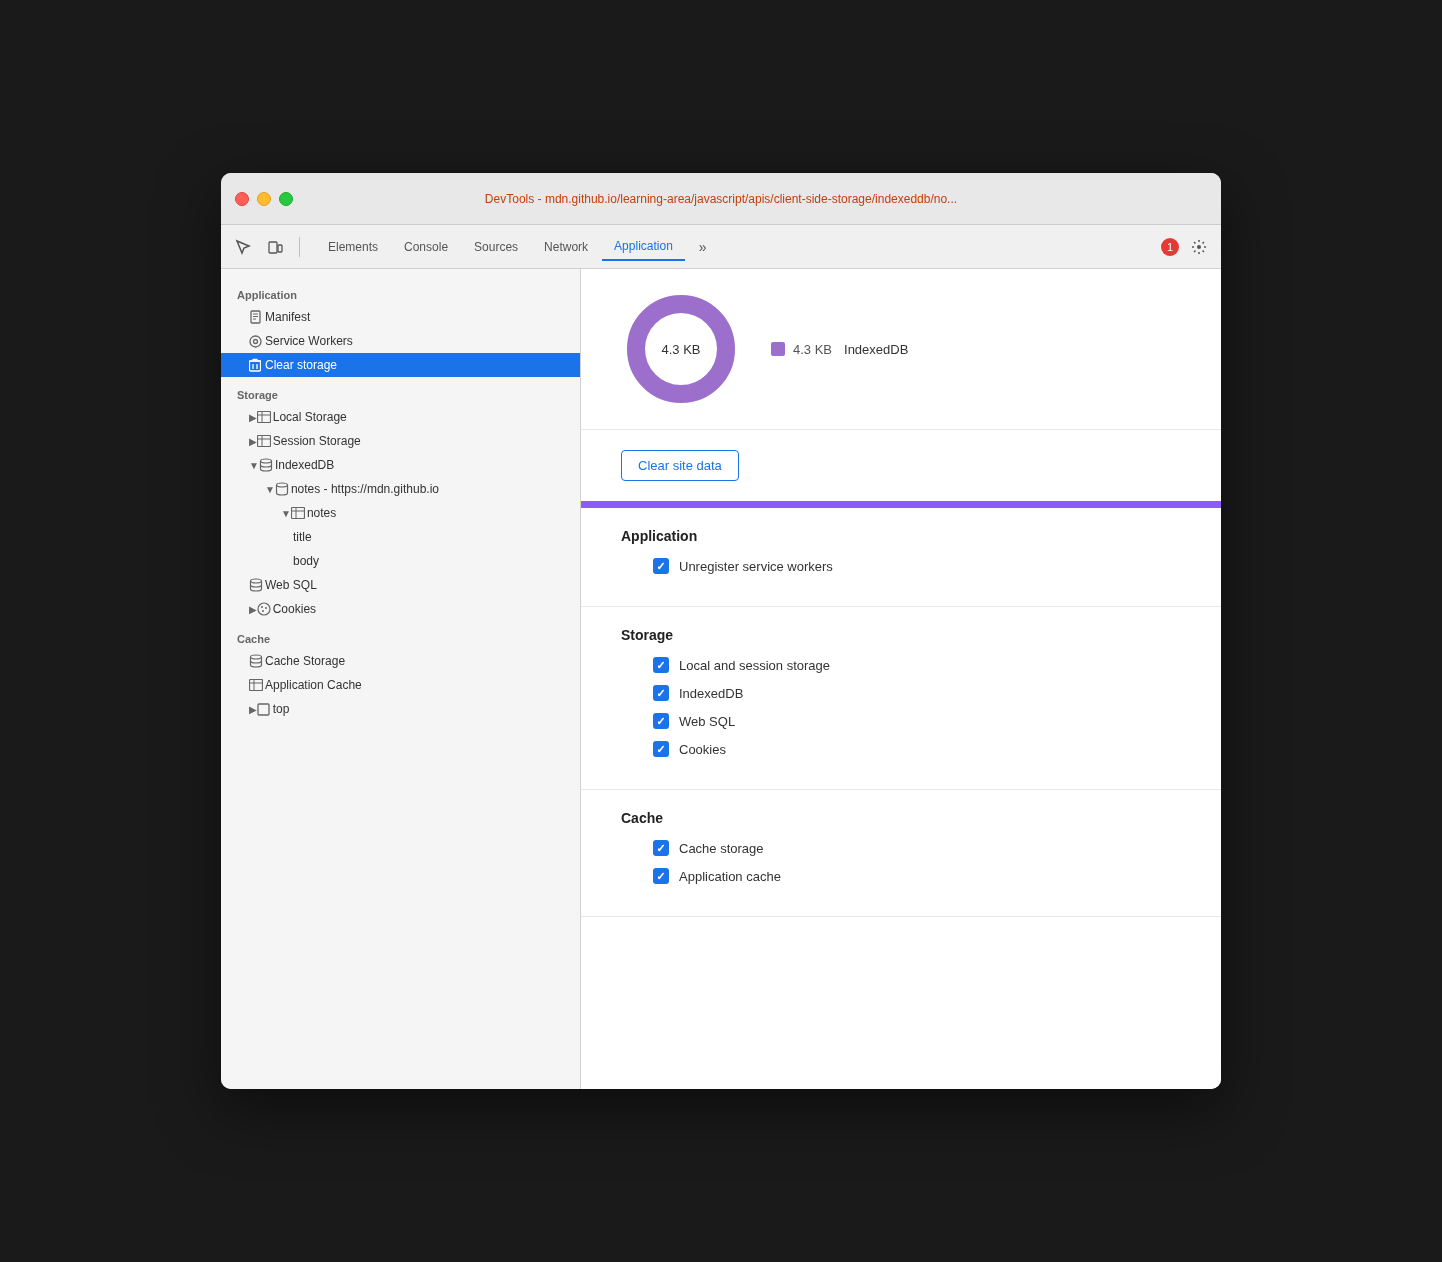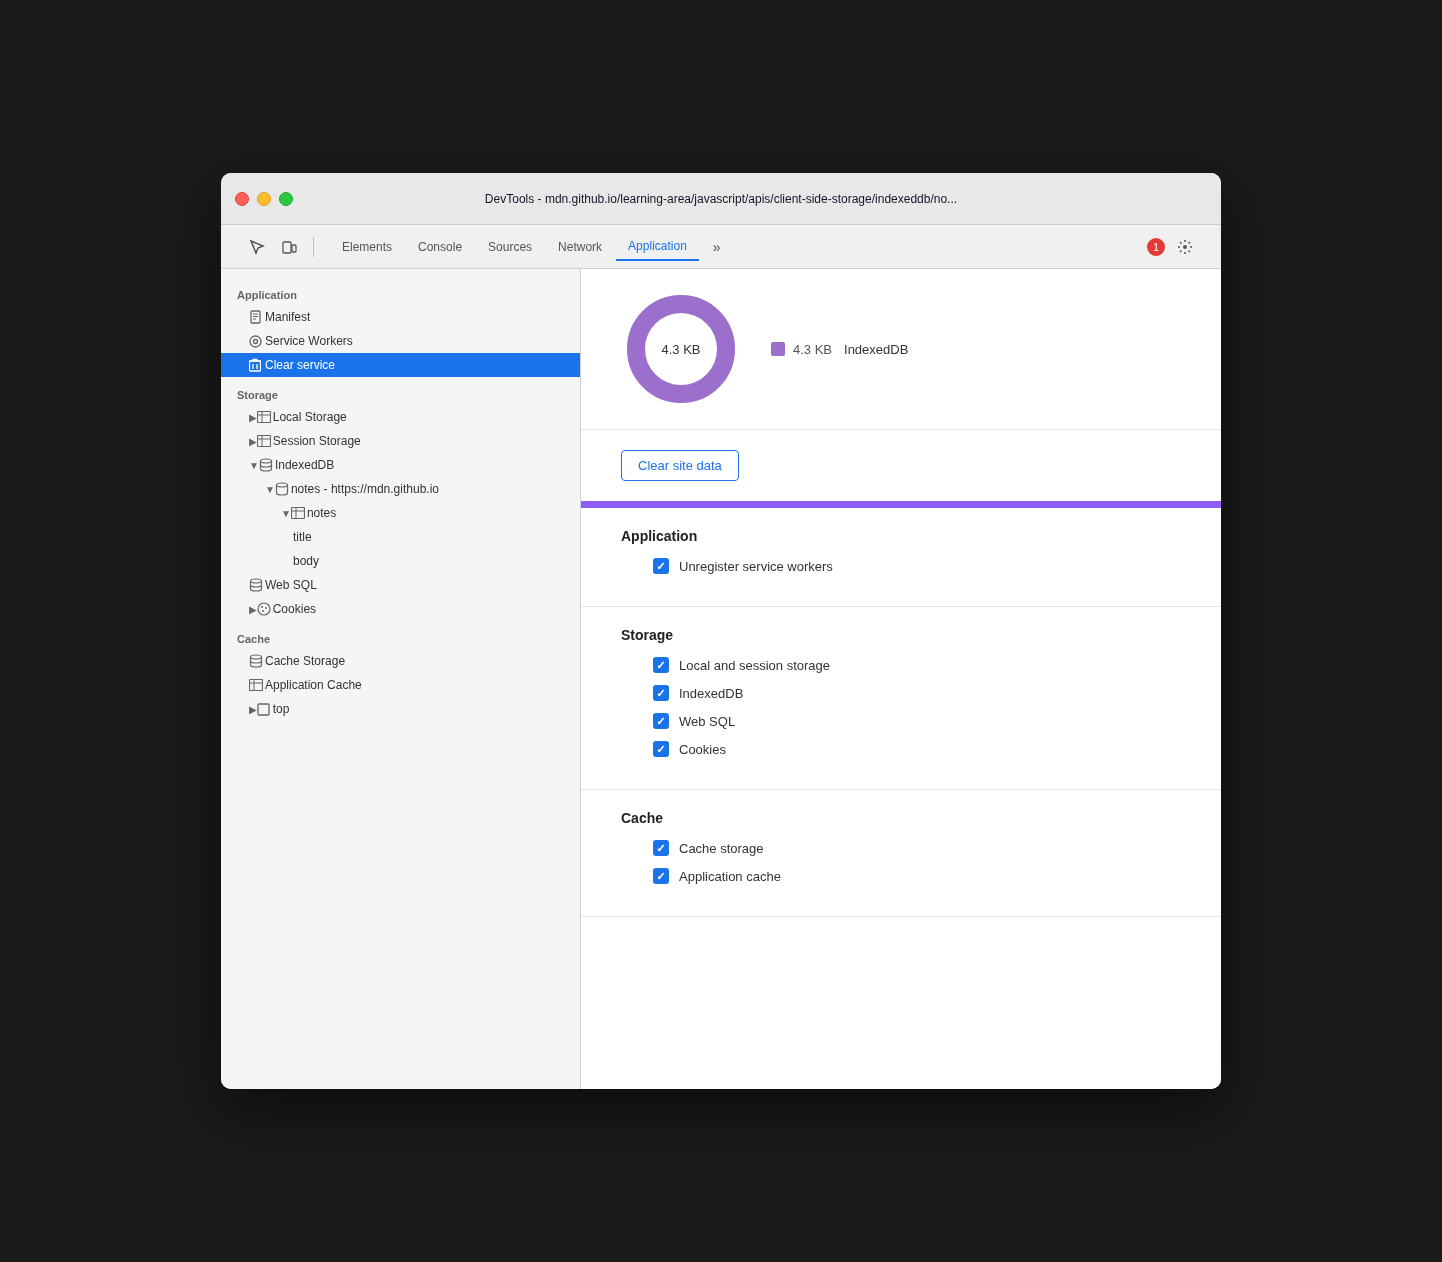--- a/index.html
+++ b/index.html
@@ -39,33 +39,33 @@
       border-radius: 50%;
     }
     .tl-red { background: #ff5f57; border: 1px solid #e0443e; }
     .tl-yellow { background: #ffbd2e; border: 1px solid #dea123; }
     .tl-green { background: #28c840; border: 1px solid #1aab29; }
     .title-text {
       position: absolute;
       left: 50%;
       transform: translateX(-50%);
       font-size: 12px;
-      color: #0f172a;
+      color: #c2410c;
       white-space: nowrap;
       overflow: hidden;
       text-overflow: ellipsis;
       max-width: 600px;
     }
     
     .toolbar {
       background: #f0f0f0;
       height: 44px;
       display: flex;
       align-items: center;
-      padding: 0 24px;
+      padding: 0 10px;
       border-bottom: 1px solid #d0d0d0;
       gap: 8px;
     }
     .toolbar-icon {
       width: 24px;
       height: 24px;
       display: flex;
       align-items: center;
       justify-content: center;
       color: #555;
@@ -351,21 +351,21 @@
       <div class="sidebar-item indent1 active">
         <span class="item-icon">
           <svg width="12" height="14" viewBox="0 0 12 14" fill="white">
               <rect x="0.5" y="3" width="11" height="10" rx="1" fill="none" stroke="white" stroke-width="1.3"></rect>
               <line x1="0" y1="3" x2="12" y2="3" stroke="white" stroke-width="1.3"></line>
               <line x1="4" y1="1.5" x2="8" y2="1.5" stroke="white" stroke-width="1.3" stroke-linecap="round"></line>
               <line x1="4" y1="6" x2="4" y2="11" stroke="white" stroke-width="1.3"></line>
               <line x1="8" y1="6" x2="8" y2="11" stroke="white" stroke-width="1.3"></line>
             </svg>
         </span>
-        <span>Clear service</span>
+        <span>Clear storage</span>
       </div>
 
       <div class="sidebar-section-label">Storage</div>
 
       <div class="sidebar-item indent1">
         <span class="chevron">▶</span>
         <span class="item-icon">
           <svg width="14" height="12" viewBox="0 0 14 12" fill="none">
               <rect x="0.5" y="0.5" width="13" height="11" rx="1" stroke="#666" stroke-width="1.2"></rect>
               <line x1="0.5" y1="4" x2="13.5" y2="4" stroke="#666" stroke-width="1"></line>

